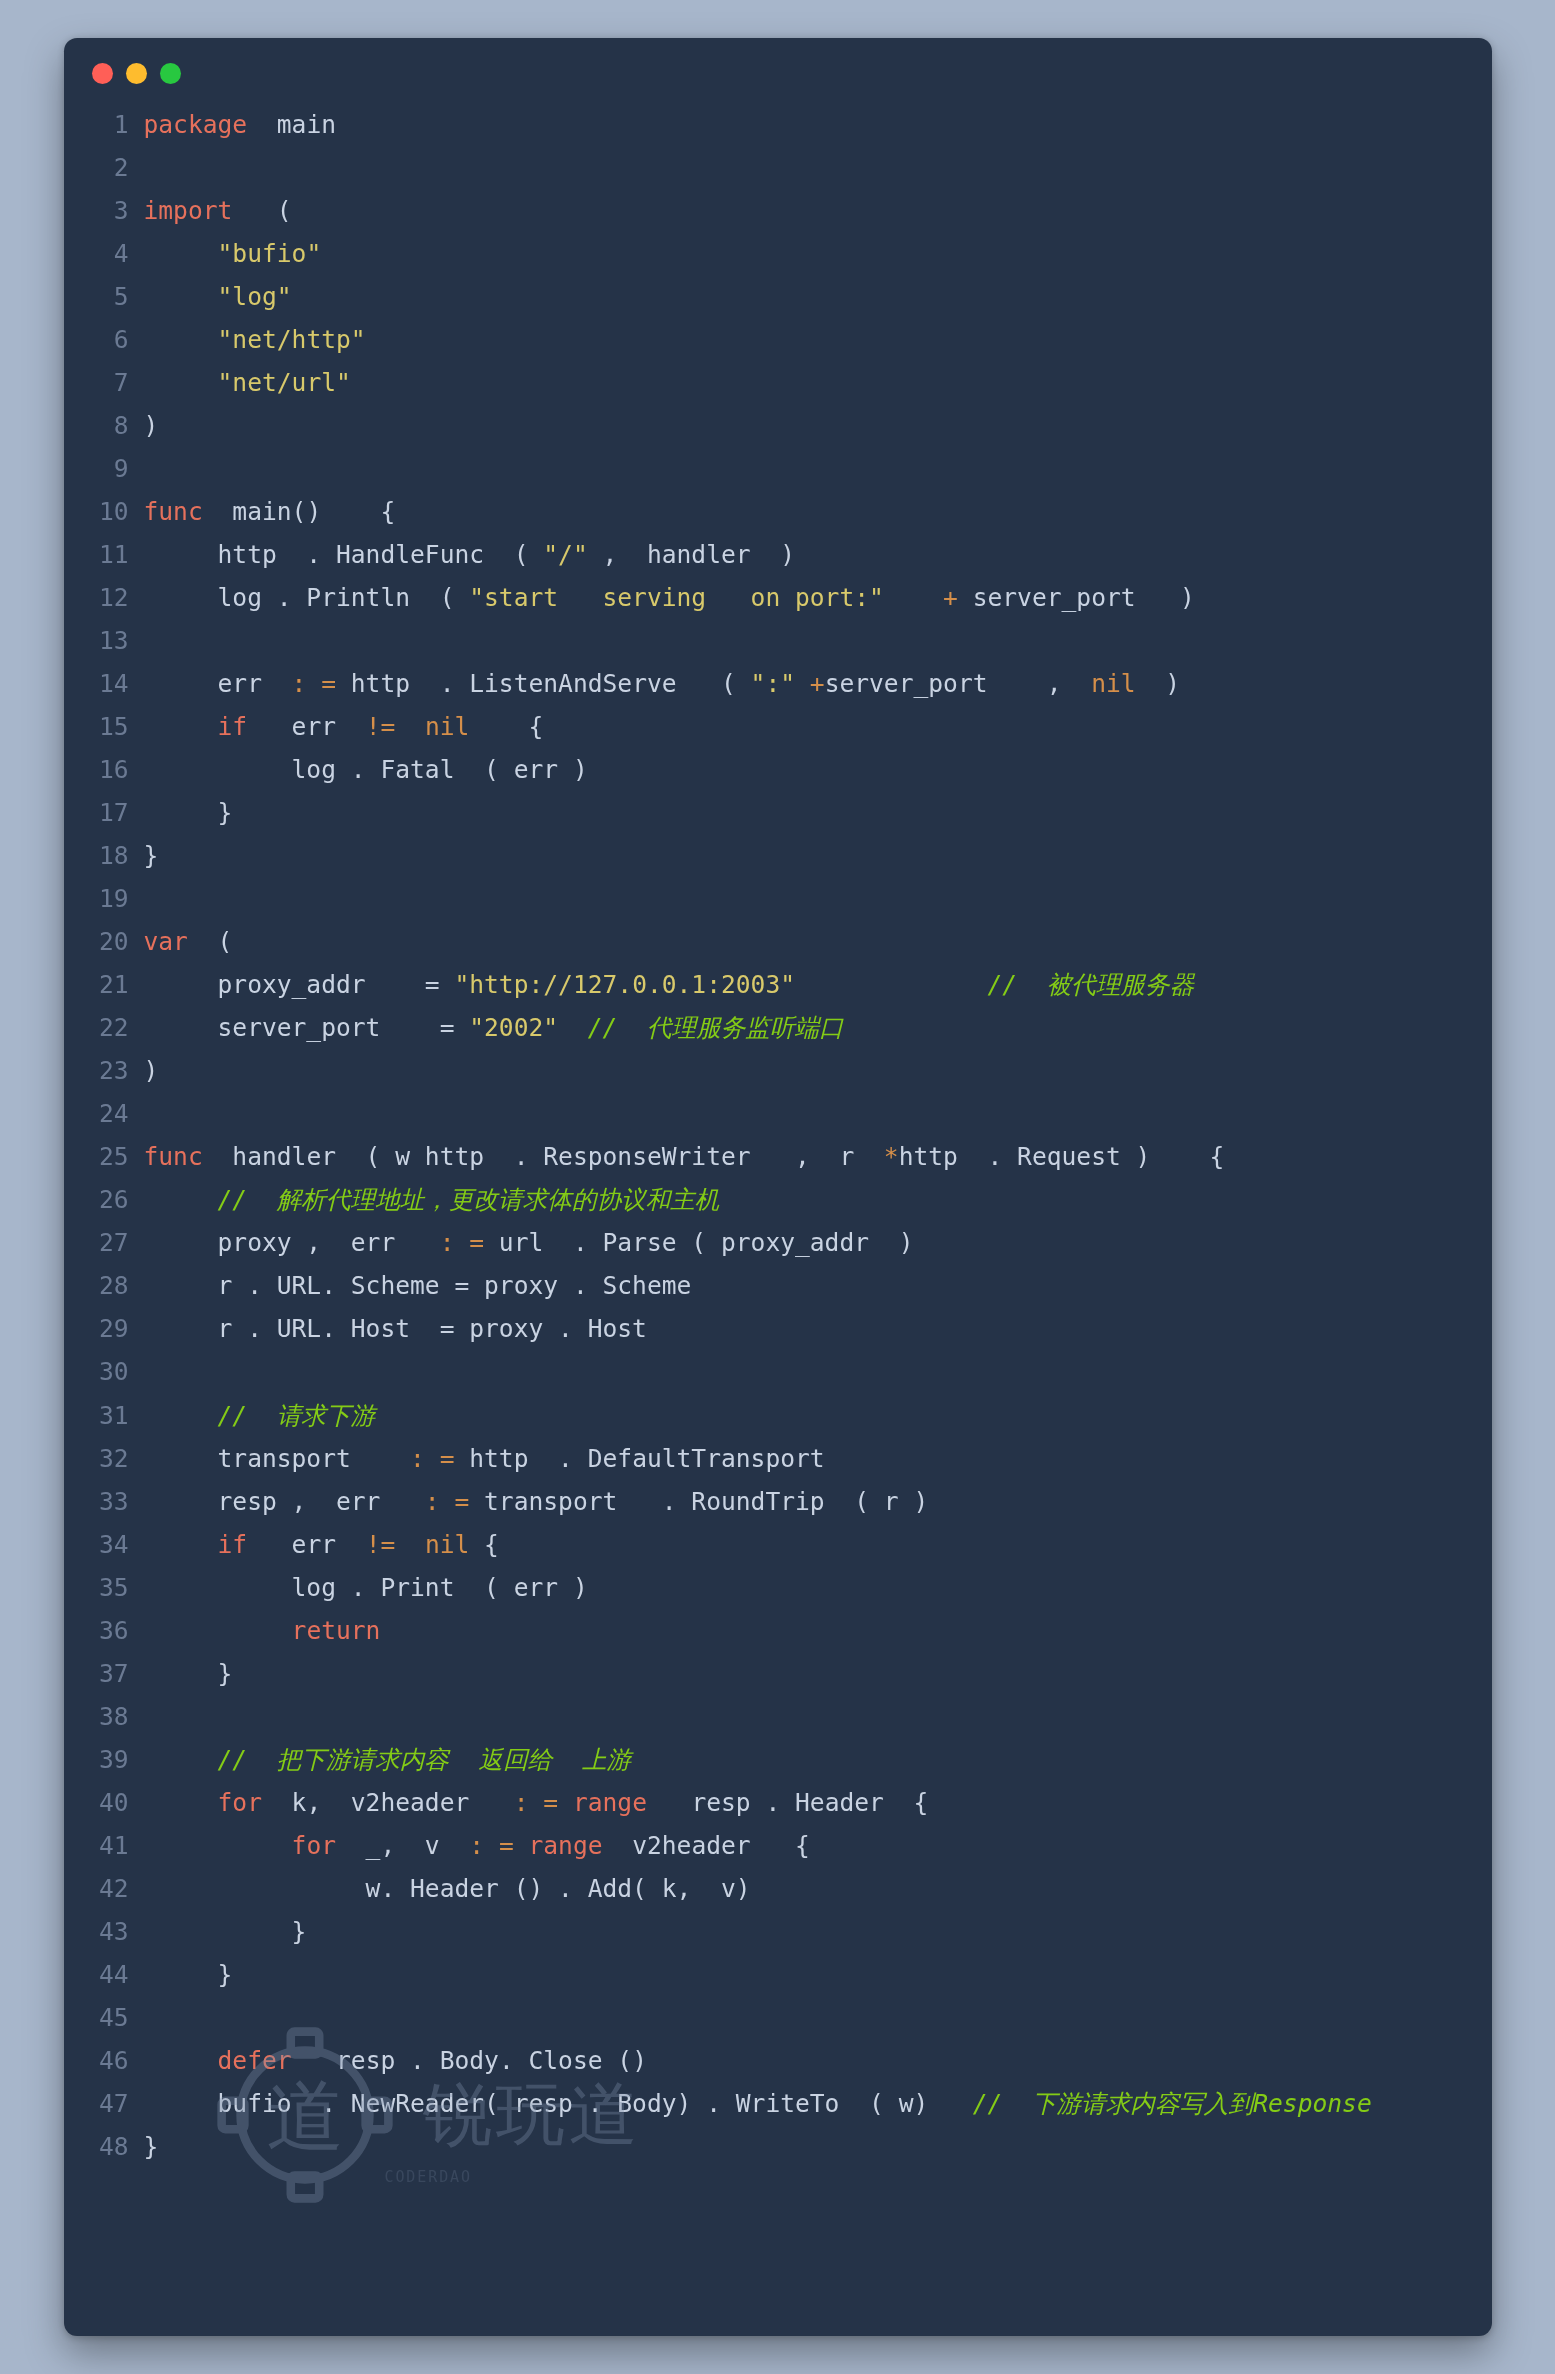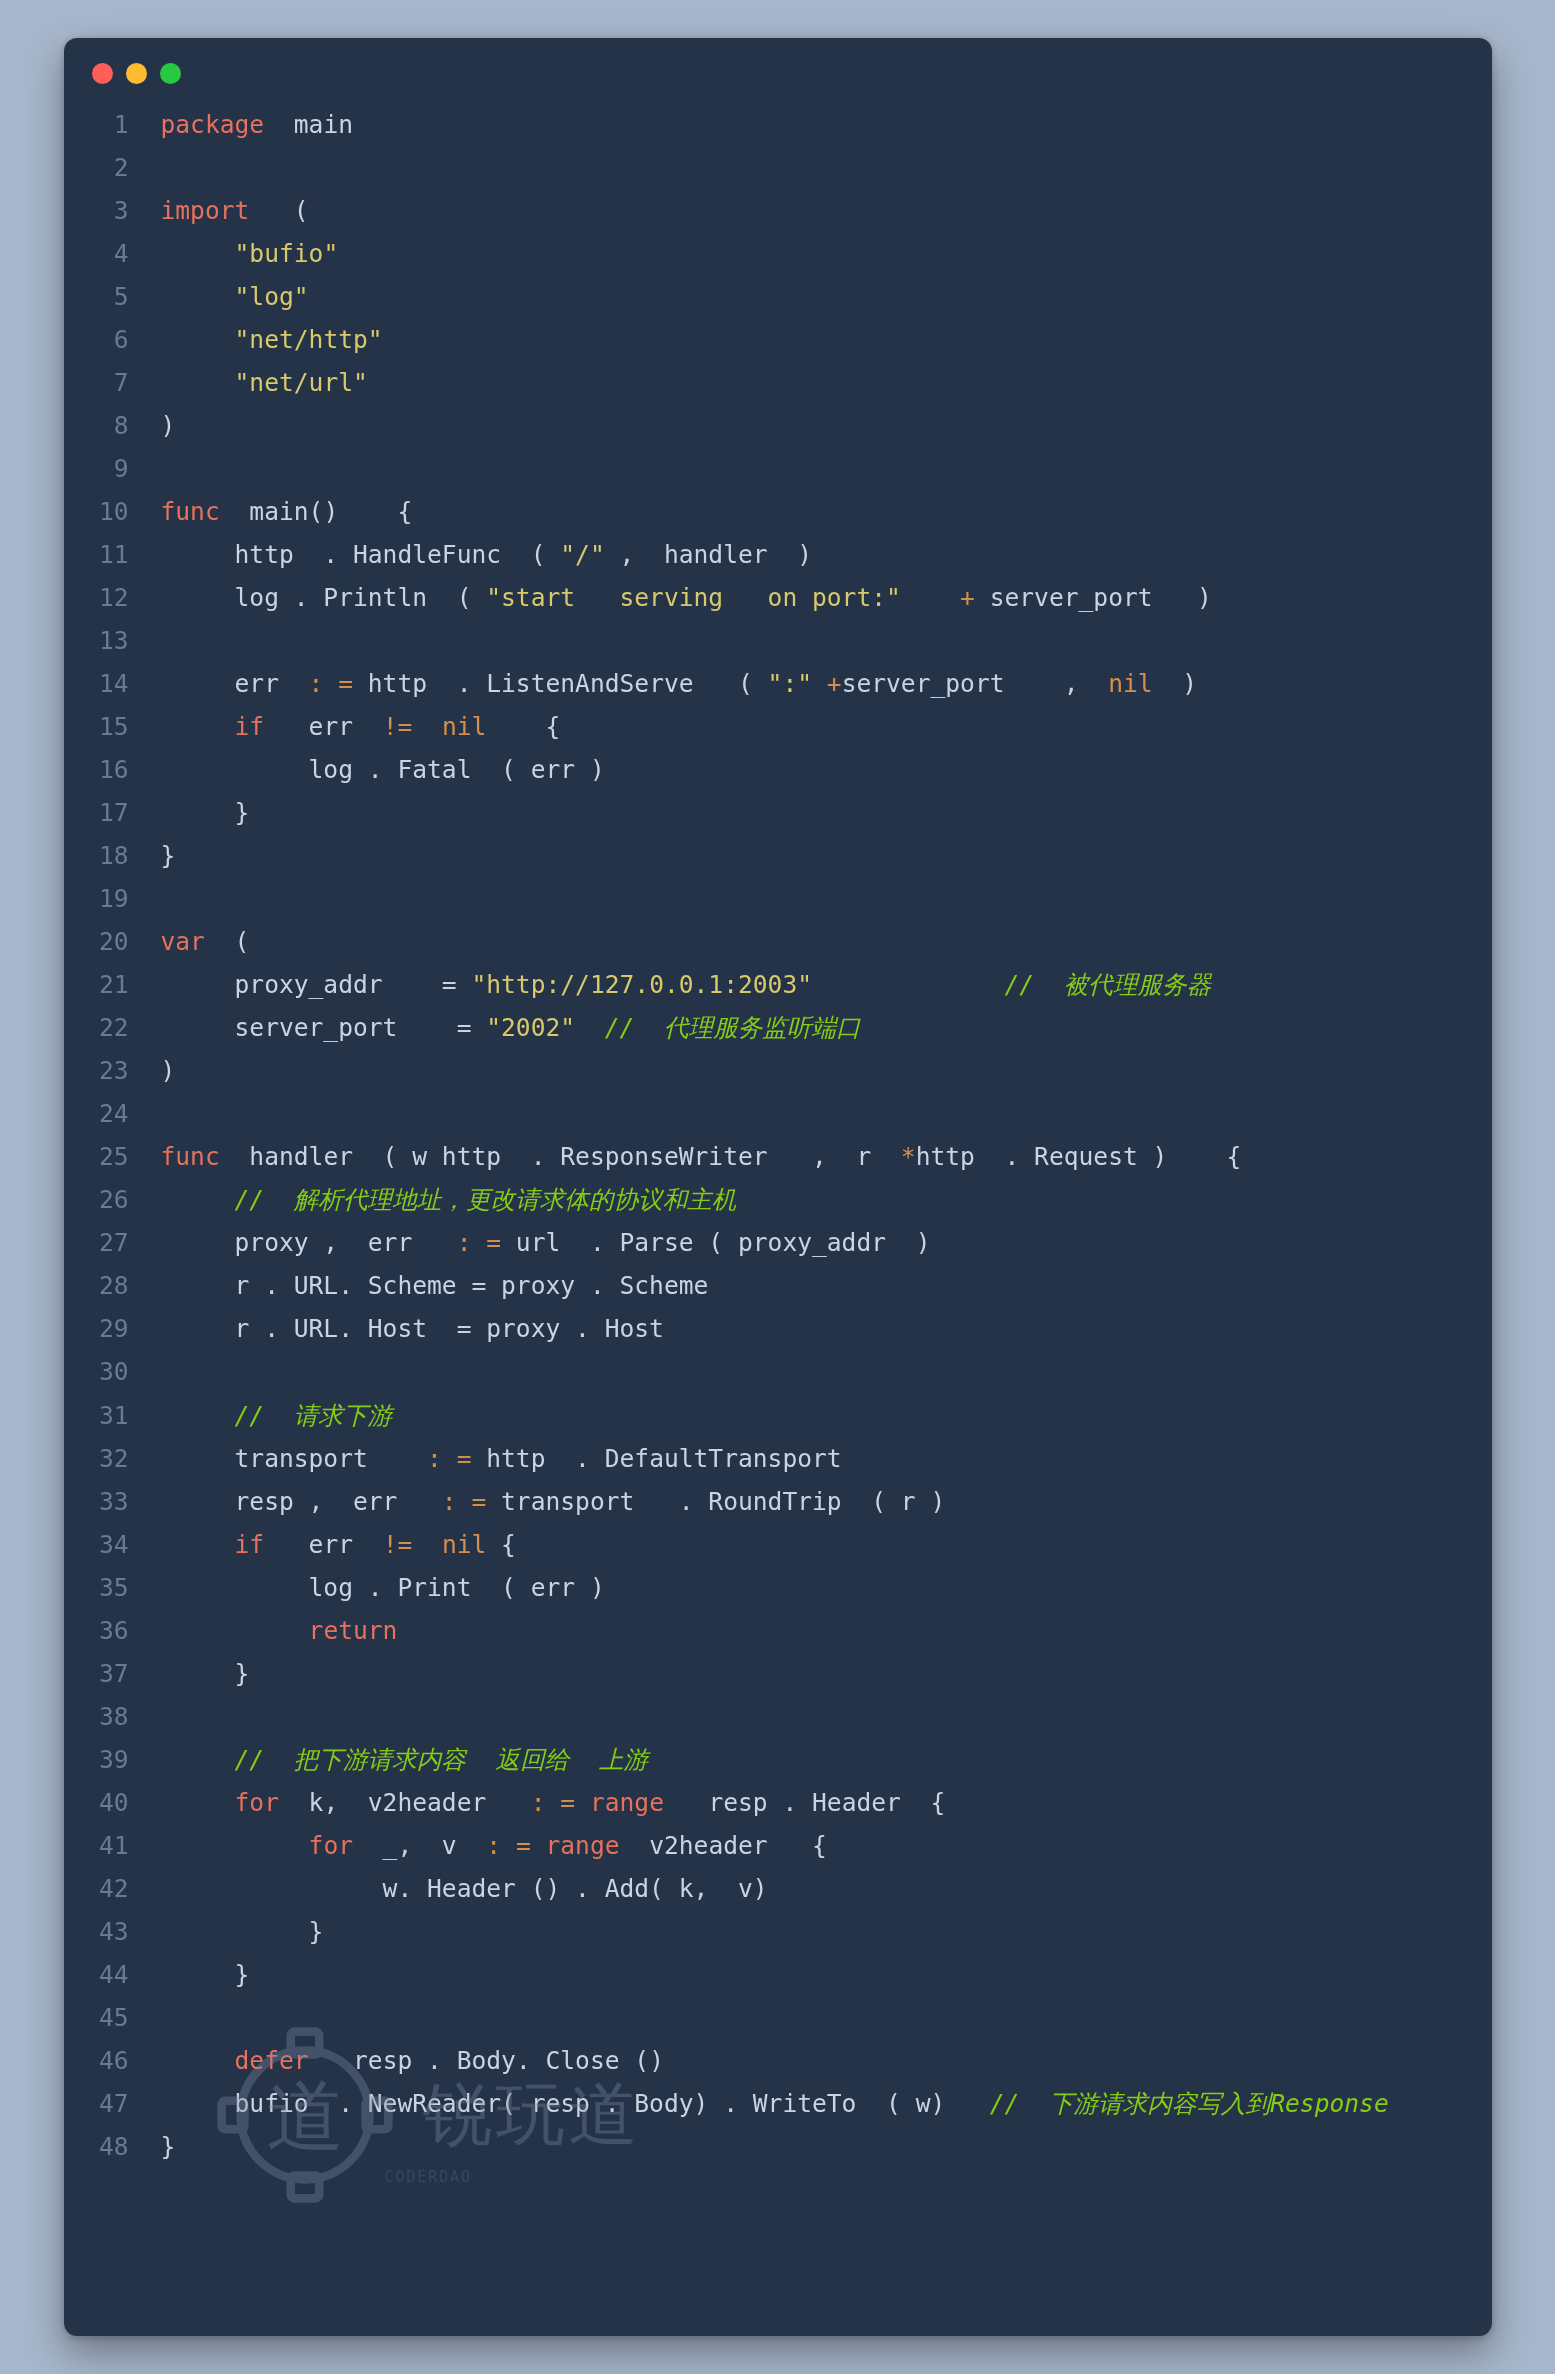--- a/index.html
+++ b/index.html
@@ -38,21 +38,21 @@
     white-space: pre;
   }
   .line { display: flex; }
   .lineno {
     width: 53px;
     text-align: right;
     color: #6b7a93;
     flex-shrink: 0;
     padding-right: 15px;
   }
-  .code { flex: 1; margin-left: 17px; }
+  .code { flex: 1; }
 
   .kw   { color: #e6715c; }     
   .str  { color: #d8c96b; }     
   .op   { color: #d58f4a; }     
   .cmt  { color: #84cc16; font-style: italic; }     
   .id   { color: #c9d3e2; }
 
   .watermark {
     position: absolute;
     left: 151px;

